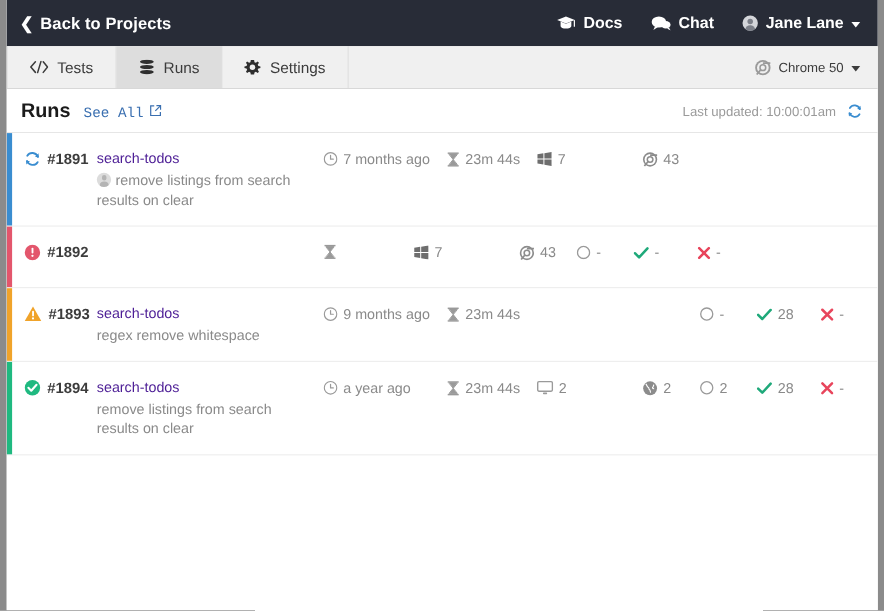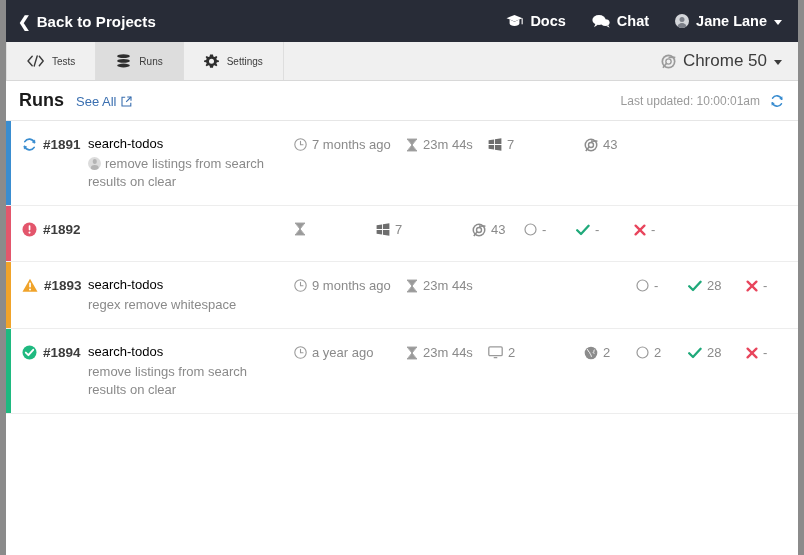--- a/index.html
+++ b/index.html
@@ -121,40 +121,40 @@
     flex: 0 0 auto;
   }
   .tabs {
     display: flex;
     align-items: stretch;
   }
   .tab {
     display: flex;
     align-items: center;
     padding: 0 20px;
-    font-size: 10px;
+    font-size: 14px;
     color: #3c3c3c;
     cursor: pointer;
     user-select: none;
     border-right: 1px solid #dedede;
   }
   .tab:first-child { border-left: 1px solid #dedede; }
   .tab.active {
     background: #dddddd;
   }
   .tab .ico {
     margin-right: 8px;
     display: inline-flex;
     align-items: center;
   }
   .browser-select {
     display: flex;
     align-items: center;
     padding: 0 16px;
-    font-size: 17px;
+    font-size: 12px;
     color: #3c3c3c;
     cursor: pointer;
     user-select: none;
   }
   .browser-select .ico { margin-right: 7px; display:inline-flex; align-items:center;}
   .caret-down-dark {
     display: inline-block;
     width: 0; height: 0;
     border-left: 4.5px solid transparent;
     border-right: 4.5px solid transparent;
@@ -183,21 +183,22 @@
     font-size: 18px;
     font-weight: bold;
     color: #1b1b1b;
     margin-right: 12px;
   }
   .see-all {
     font-size: 13px;
     color: #3a6fb0;
     cursor: pointer;
     display: inline-flex;
-    align-items: center;
+    align-items: flex-start;
+    font-family: Liberation Mono, monospace;
   }
   .see-all .ico { margin-left: 5px; display:inline-flex; }
   .runs-header-right {
     display: flex;
     align-items: center;
     font-size: 12px;
     color: #9a9a9a;
   }
   .refresh-btn {
     margin-left: 10px;
@@ -243,21 +244,21 @@
     color: #3c3c3c;
   }
   .col-info {
     width: 206px;
     flex: 0 0 206px;
     padding-right: 10px;
     box-sizing: border-box;
   }
   .branch {
     font-size: 13px;
-    color: #000000;
+    color: #4c1d95;
     line-height: 18px;
     margin-bottom: 2px;
   }
   .commit {
     font-size: 13px;
     color: #8a8a8a;
     line-height: 18px;
   }
   .commit-avatar {
     display: inline-block;

